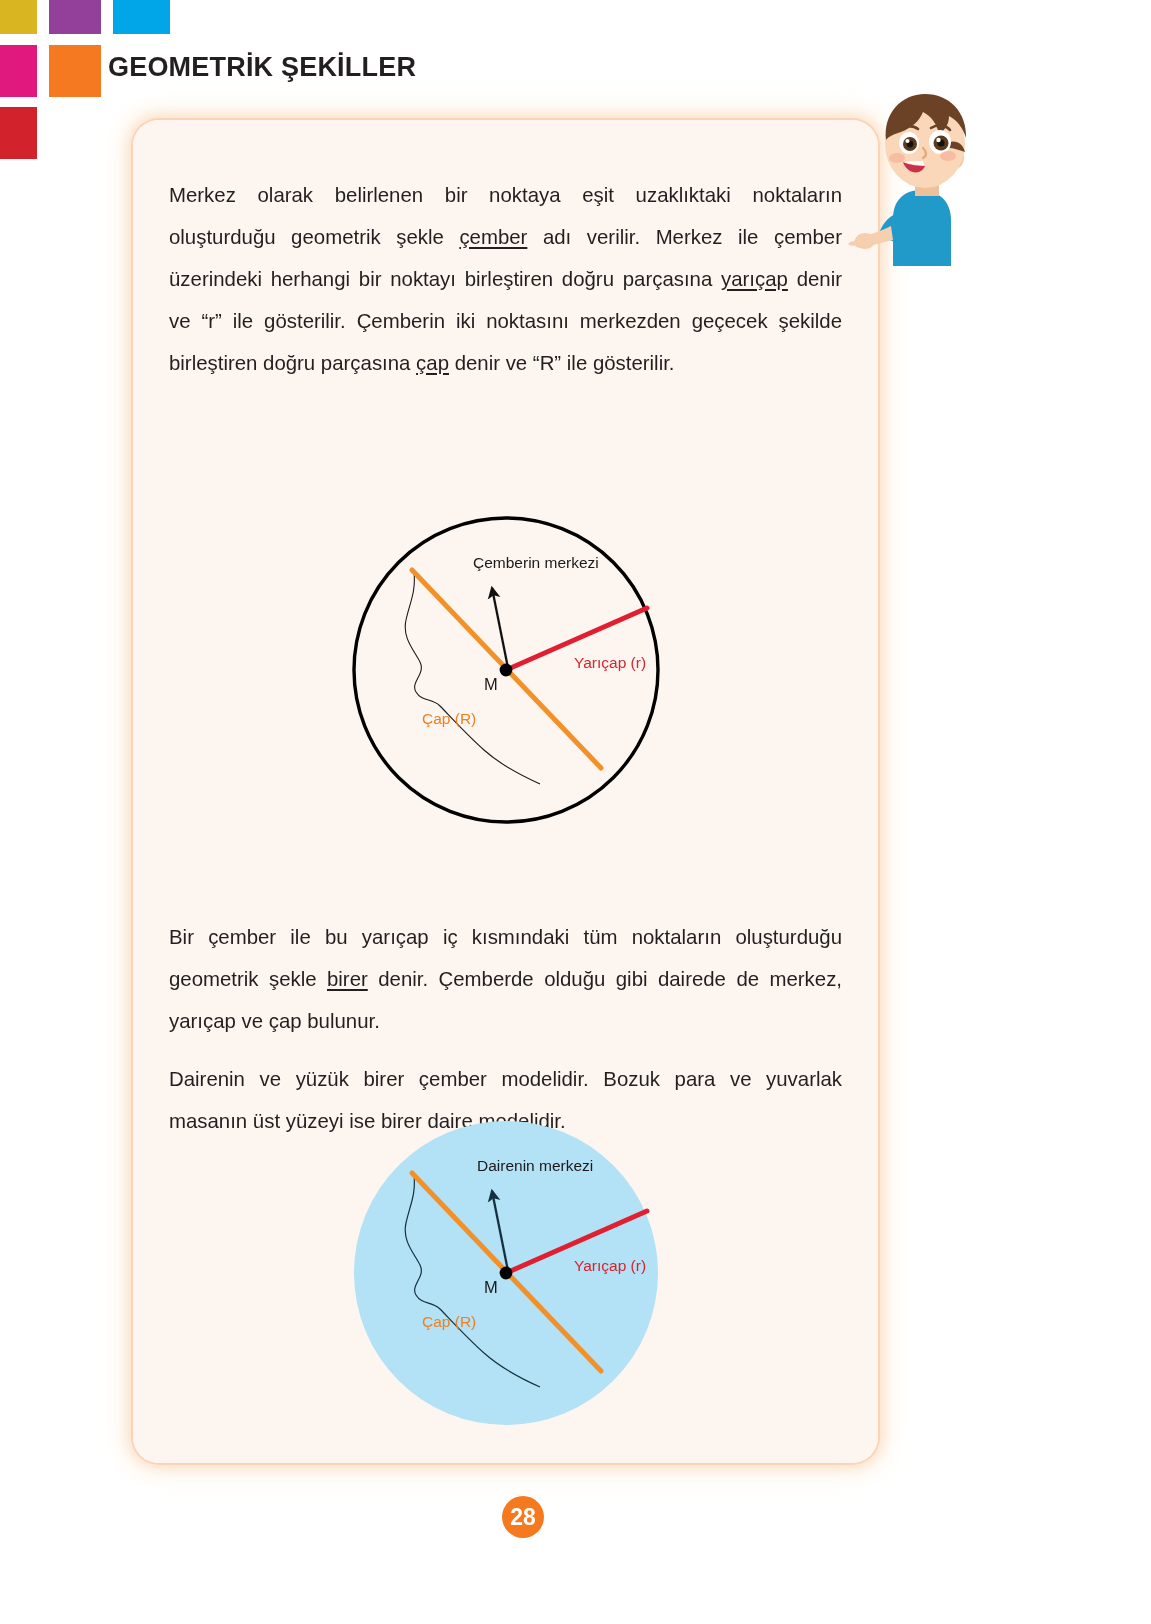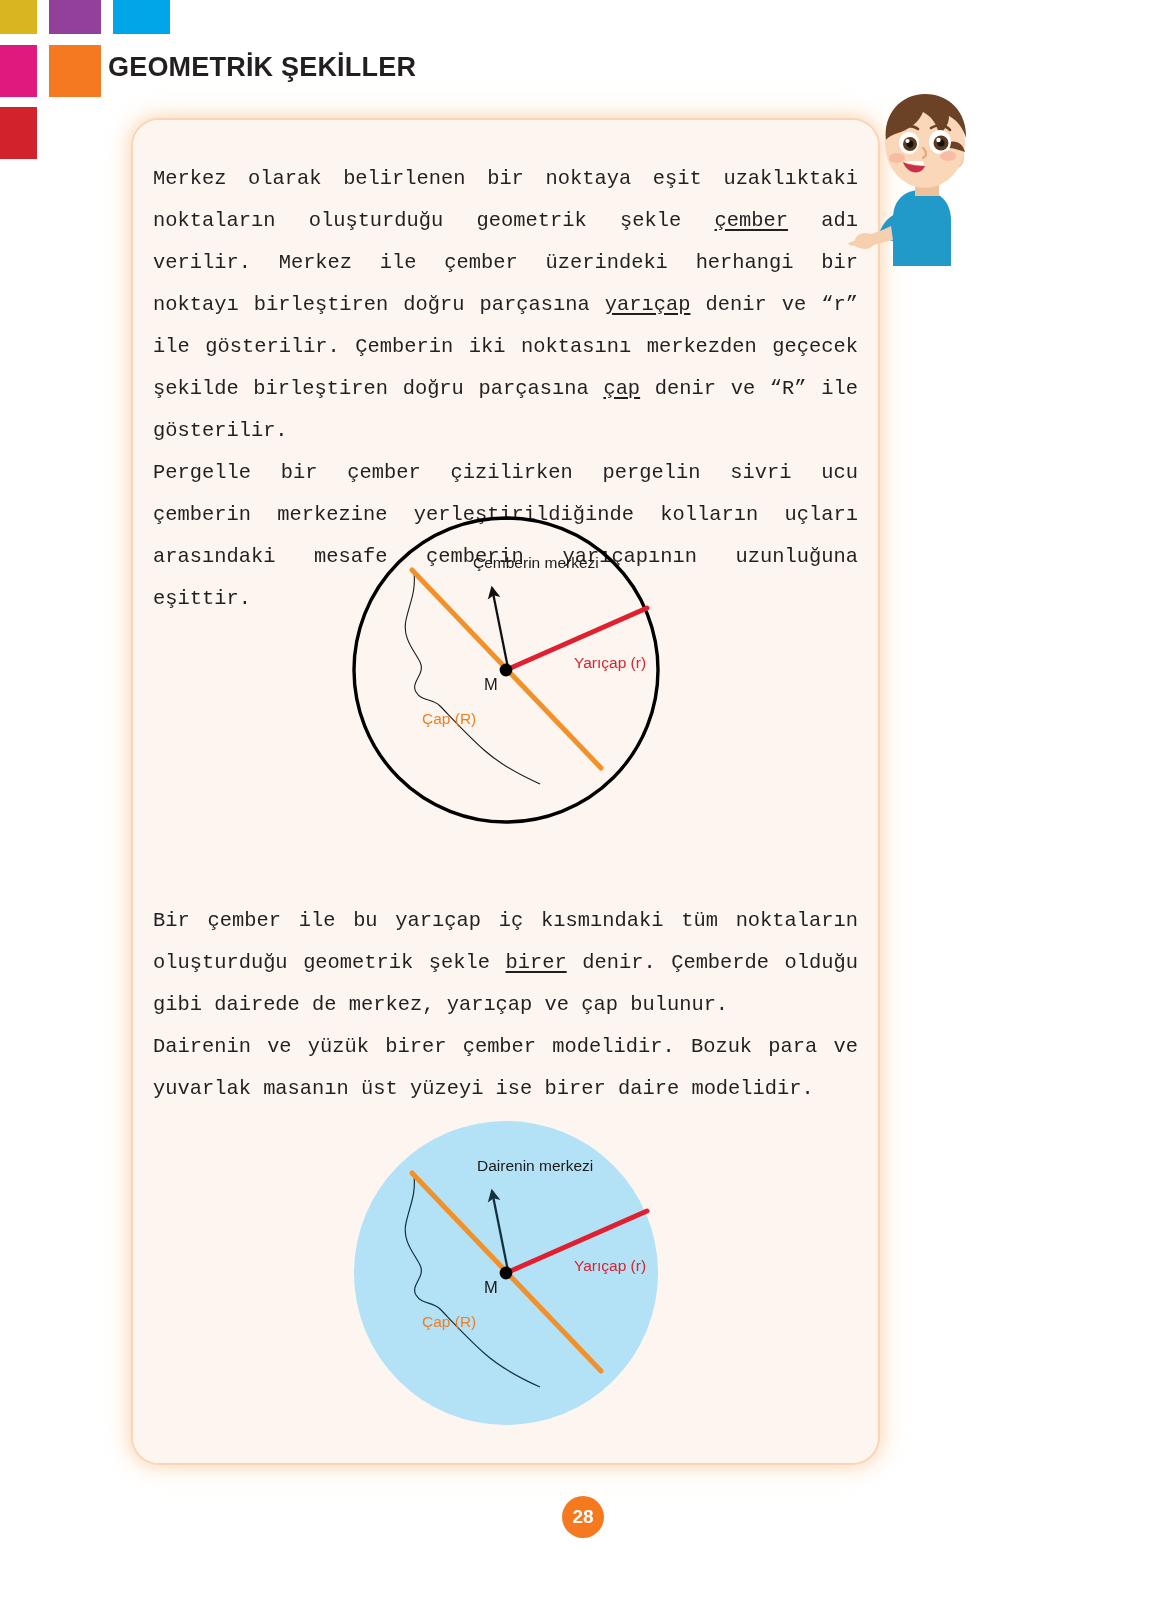--- a/index.html
+++ b/index.html
@@ -65,21 +65,21 @@
   .prose {
     position: absolute;
     left: 20px;
     width: 705px;
     font-size: 20.4px;
     line-height: 42px;
     color: #231f20;
     text-align: justify;
     text-justify: inter-word;
   }
-  .prose p { margin: 0; font-family: Liberation Mono, monospace; }
+  .prose p { margin: 16px; }
   .u { text-decoration: underline; text-underline-offset: 3px; }
 
   #prose-top { top: 38px; }
   #prose-bottom { top: 780px; }
 
   
   .figure { position: absolute; left: 0; width: 745px; }
   #figure-cember { top: 390px; height: 330px; }
   #figure-daire  { top: 985px; height: 345px; }
 
@@ -91,28 +91,28 @@
     left: 845px;
     top: 86px;
     width: 150px;
     height: 180px;
     pointer-events: none;
   }
 
   
   .page-number {
     position: absolute;
-    left: 562px;
+    left: 502px;
     top: 1496px;
     width: 42px;
     height: 42px;
     border-radius: 50%;
     background: #f4791f;
     color: #ffffff;
-    font-size: 19px;
+    font-size: 23px;
     font-weight: bold;
     display: flex;
     align-items: center;
     justify-content: center;
   }
 </style>
 </head>
 <body>
 
 <div class="swatch sw-yellow"></div>
@@ -122,21 +122,20 @@
 <div class="swatch sw-orange"></div>
 <div class="swatch sw-red"></div>
 
 <div class="page-title">GEOMETRİK ŞEKİLLER</div>
 
 <div class="card">
   <div class="card-inner">
 
     <div class="prose" id="prose-top">
       <p><span>Merkez olarak belirlenen bir noktaya eşit uzaklıktaki noktaların oluşturduğu geometrik şekle </span><span class="u">çember</span><span> adı verilir. Merkez ile çember üzerindeki herhangi bir noktayı birleştiren doğru parçasına </span><span class="u">yarıçap</span><span> denir ve “r” ile gösterilir. Çemberin iki noktasını merkezden geçecek şekilde birleştiren doğru parçasına </span><span class="u">çap</span><span> denir ve “R” ile gösterilir.</span></p>
-      <p>Pergelle bir çember çizilirken pergelin sivri ucu çemberin merkezine yerleştirildiğinde kolların uçları arasındaki mesafe çemberin yarıçapının uzunluğuna eşittir.</p>
     </div>
 
     <div class="figure" id="figure-cember">
       <svg width="340" height="320" viewBox="0 0 340 320">
         <circle cx="170" cy="160" r="152" fill="none" stroke="#000000" stroke-width="3.4"></circle>
 
         <path d="M78,62 C80,82 74,92 70,110 C66,128 78,140 84,152 C90,164 74,172 80,182 C86,192 96,188 104,196 C112,204 130,224 148,240 C166,256 186,266 204,274" fill="none" stroke="#1a1a1a" stroke-width="1.1"></path>
 
         <line x1="76" y1="60" x2="265" y2="258" stroke="#f2912a" stroke-width="5" stroke-linecap="round"></line>
 

